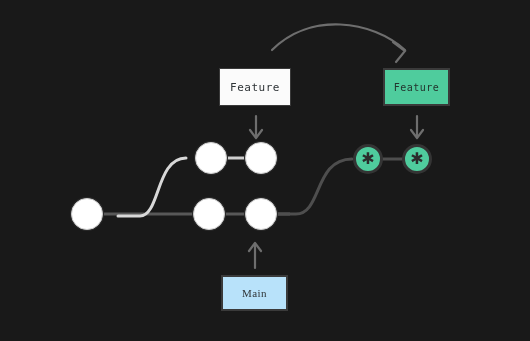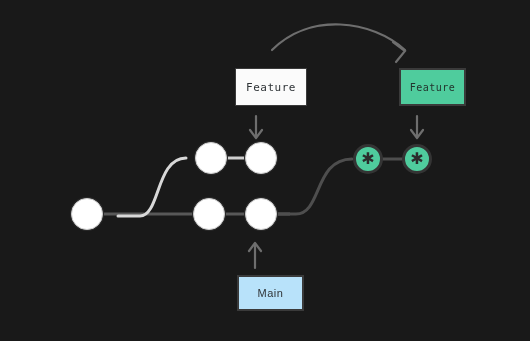--- a/index.html
+++ b/index.html
@@ -28,21 +28,20 @@
     height: 341px;
   }
   .label-box {
     position: absolute;
     display: flex;
     align-items: center;
     justify-content: center;
     box-sizing: border-box;
     letter-spacing: 0.5px;
     white-space: nowrap;
-    margin-left: 16px;
   }
   .box-feature-white {
     left: 219px;
     top: 68px;
     width: 72px;
     height: 38px;
     background: #fbfbfb;
     border: 1px solid #3a3a3a;
     color: #2f3437;
     font-size: 11px;
@@ -61,21 +60,21 @@
   }
   .box-main {
     left: 221px;
     top: 275px;
     width: 67px;
     height: 36px;
     background: #b8e2fa;
     border: 2px solid #3a3a3a;
     color: #2f3437;
     font-size: 11px;
-    font-family: Liberation Sans, sans-serif;
+    font-family: Liberation Serif, serif;
   }
   .node {
     position: absolute;
     border-radius: 50%;
     box-sizing: border-box;
   }
   .node-white {
     width: 32px;
     height: 32px;
     background: #ffffff;

